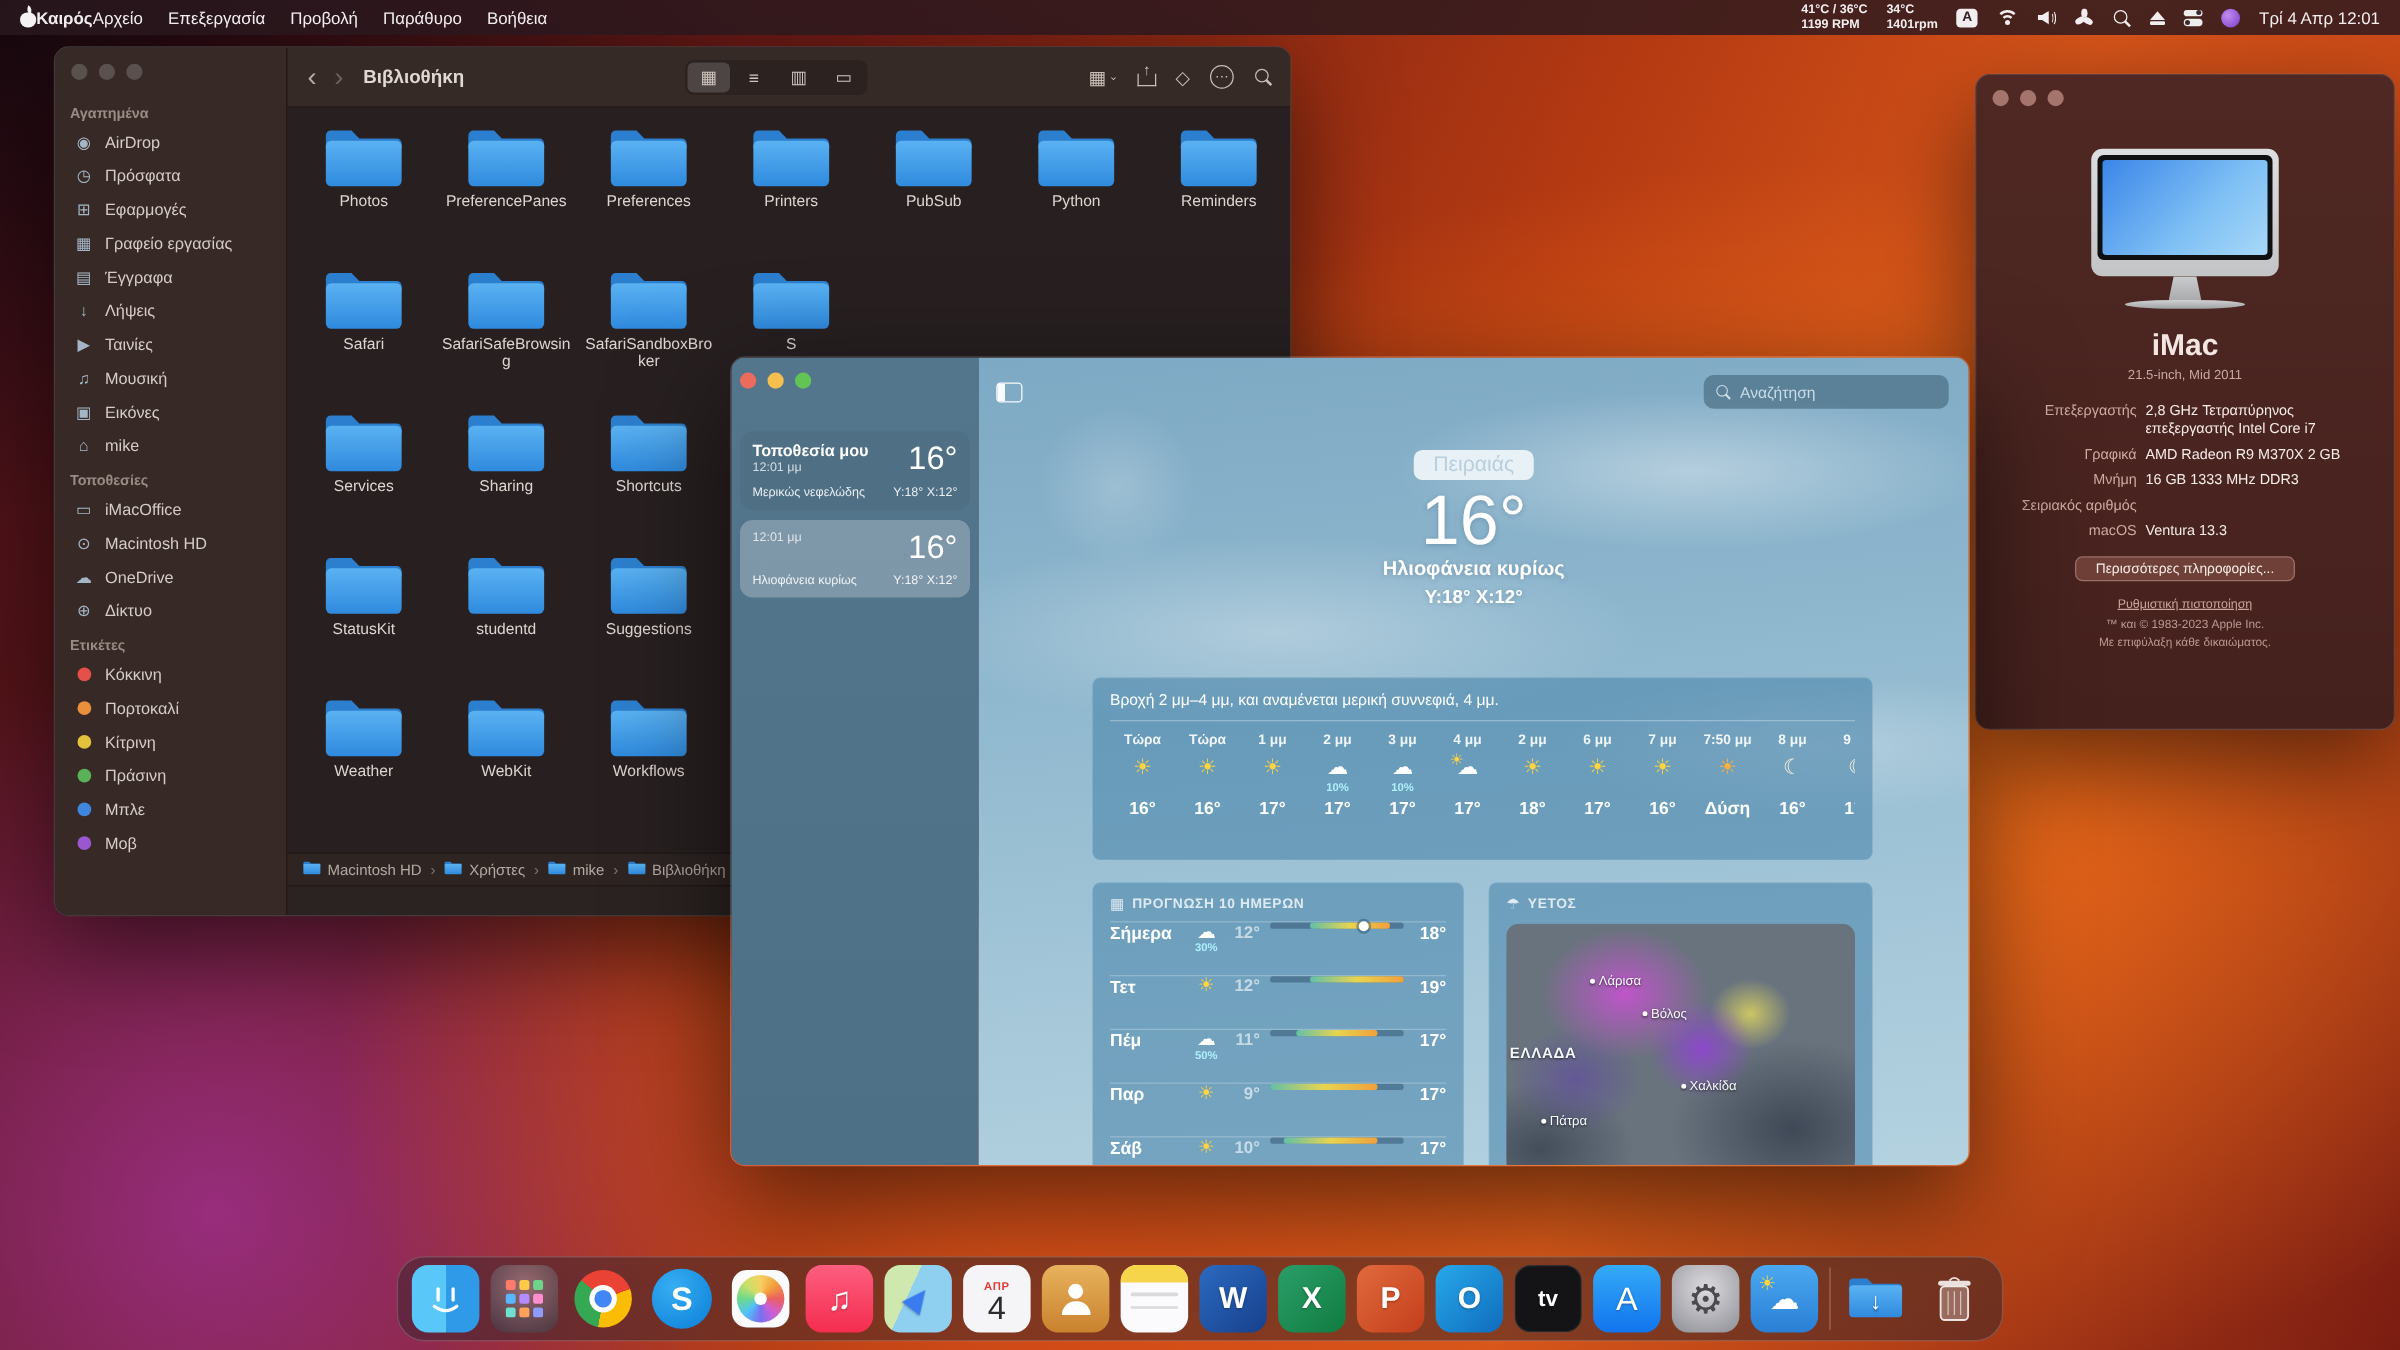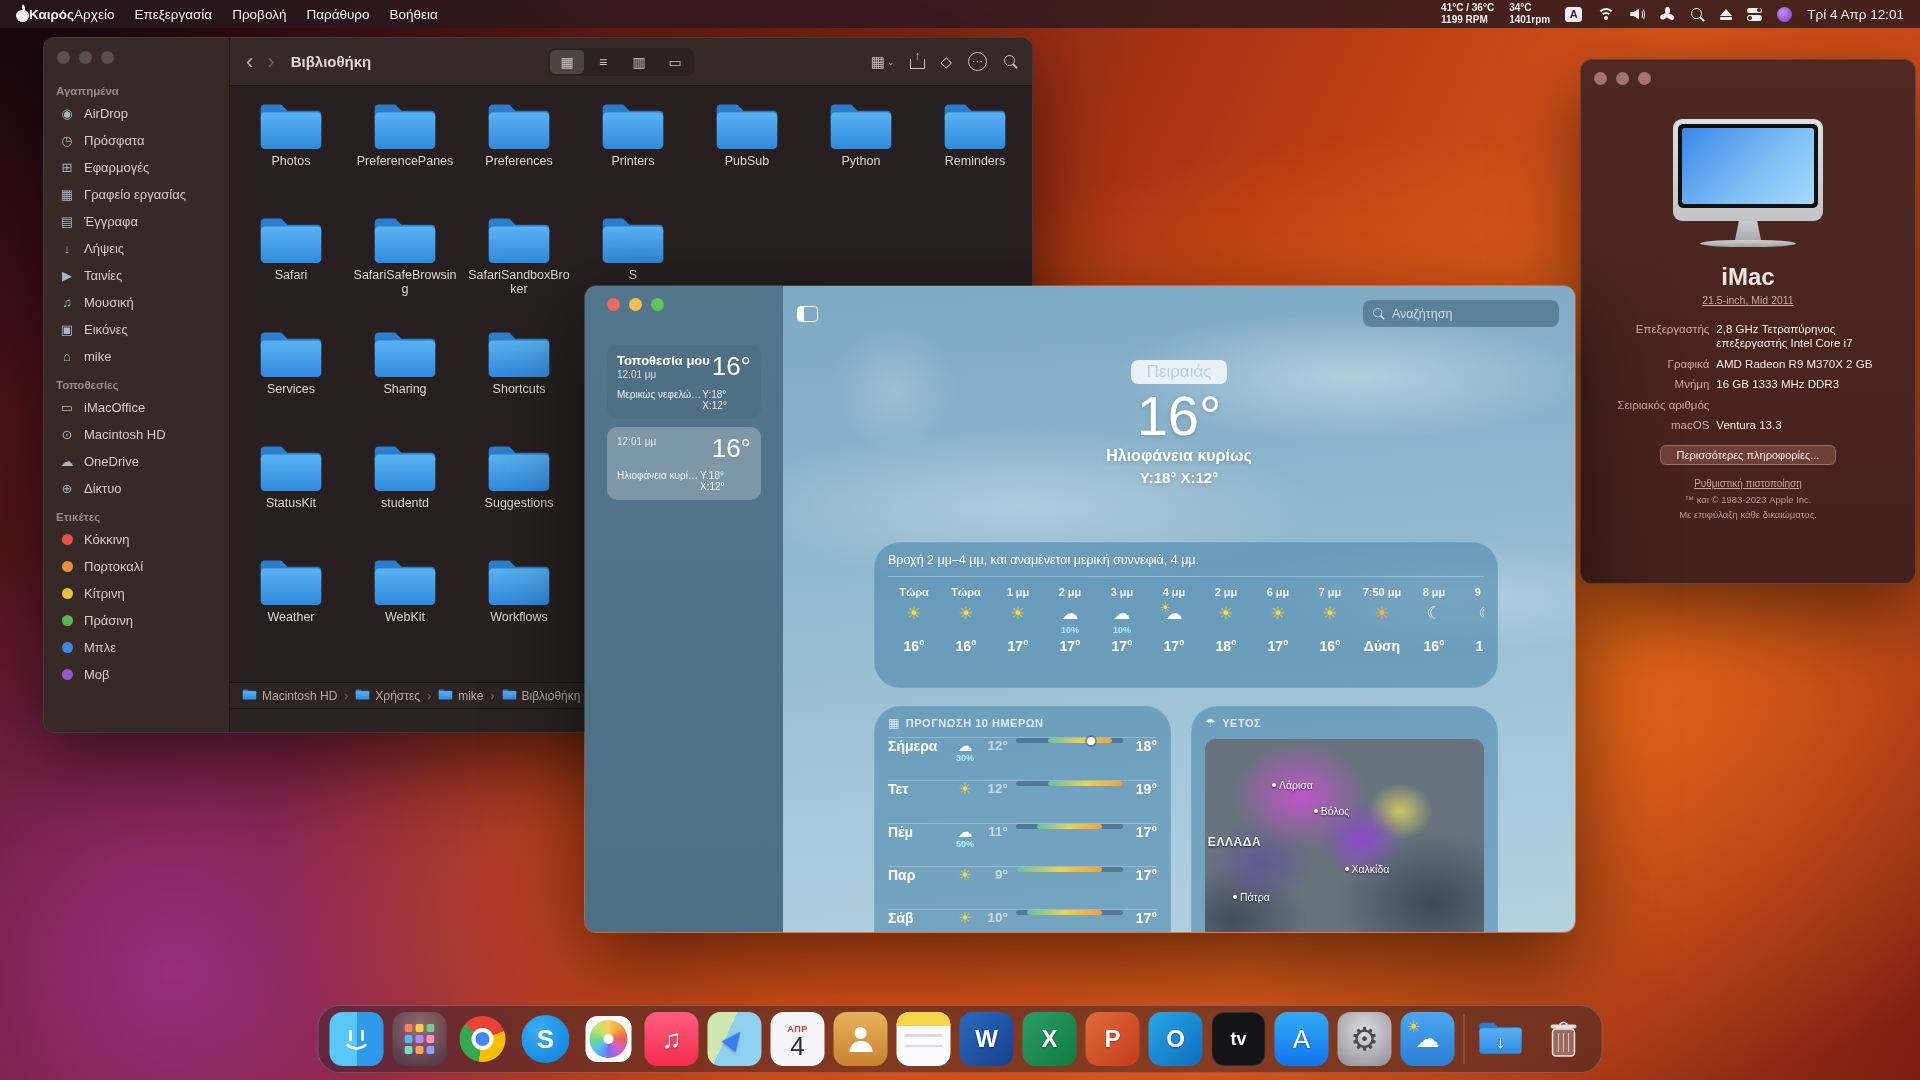--- a/index.html
+++ b/index.html
@@ -132,21 +132,21 @@
     display:flex; align-items:center; padding:0 12px; gap:5px; font-size:12px; color:#b5a9a3; }
   .f-pitem { display:flex; align-items:center; gap:5px; }
   .f-psep { color:#81746e; padding:0 2px; }
   .f-statusbar { height:24px; flex-shrink:0; background:#2b2321; display:flex; align-items:center;
     justify-content:center; font-size:11.5px; color:#a89c96; border-top:1px solid rgba(0,0,0,.3); }
 
   
   .weather-window { position:absolute; left:584px; top:285px; width:992px; height:648px; z-index:30;
     border-radius:12px; overflow:hidden; display:flex; border:1px solid rgba(255,255,255,.15);
     box-shadow:0 30px 90px rgba(0,0,0,.6); }
-  .w-sidebar { width:198px; flex-shrink:0; background:linear-gradient(#54768d,#4e7087); padding:12px 22px; }
+  .w-sidebar { width:198px; flex-shrink:0; background:linear-gradient(#54768d,#4e7087); padding:12px 7px; }
   .w-cards { margin-top:34px; }
   .w-card { border-radius:10px; padding:8px 10px; margin-bottom:8px; color:#fff; background:rgba(0,0,0,.05); }
   .w-card.sel { background:rgba(255,255,255,.25); }
   .w-card-top { display:flex; justify-content:space-between; align-items:flex-start; }
   .w-cname { font-size:13px; font-weight:700; }
   .w-ctime { font-size:10px; color:rgba(255,255,255,.75); margin-top:1px; }
   .w-ctemp { font-size:26px; font-weight:300; line-height:1; }
   .w-card-bot { display:flex; justify-content:space-between; margin-top:9px; font-size:10px;
     color:rgba(255,255,255,.88); }
   .w-ccond { max-width:96px; white-space:nowrap; overflow:hidden; text-overflow:ellipsis; }
@@ -170,21 +170,21 @@
   .w-search input::placeholder { color:#c9dce7; }
 
   .w-current { position:absolute; left:0; right:0; top:74px; text-align:center; color:#fff; z-index:2;
     text-shadow:0 1px 4px rgba(30,60,90,.25); }
   .w-citypill { display:inline-block; background:rgba(238,245,249,.93); border-radius:7px;
     padding:2px 16px; font-size:17px; color:#b9cfdd; text-shadow:none; }
   .w-bigtemp { font-size:56px; font-weight:200; line-height:1.08; margin-top:2px; }
   .w-cond { font-size:16px; font-weight:600; margin-top:1px; }
   .w-hilo { font-size:15px; font-weight:600; margin-top:4px; }
 
-  .w-panel, .w-hourly, .w-tenday, .w-precip { background:rgba(70,130,168,.55); border-radius:26px;
+  .w-panel, .w-hourly, .w-tenday, .w-precip { background:rgba(70,130,168,.55); border-radius:6px;
     color:#fff; box-shadow:inset 0 0 0 .5px rgba(255,255,255,.15); }
   .w-hourly { position:absolute; left:91px; top:256px; width:624px; height:146px; padding:11px 14px; }
   .w-summary { font-size:12.5px; padding-bottom:9px; border-bottom:1px solid rgba(255,255,255,.3); }
   .w-hours { display:flex; margin-top:9px; overflow:hidden; }
   .w-hour { width:52px; flex-shrink:0; text-align:center; }
   .w-ht { font-size:11px; font-weight:600; color:rgba(255,255,255,.9); white-space:nowrap; }
   .w-hi { height:24px; margin-top:4px; font-size:17px; line-height:24px; }
   .w-hp { height:11px; font-size:9px; font-weight:700; color:#aeeefc; line-height:1; }
   .w-htemp { font-size:14px; font-weight:700; margin-top:1px; }
 
@@ -238,21 +238,21 @@
   .im-outer { width:150px; margin:0 auto; background:linear-gradient(#dcdee0,#c2c4c6);
     border-radius:9px; padding:5px 5px 13px; }
   .im-glass { background:#0f1012; border-radius:5px; padding:4px; }
   .im-display { height:76px; border-radius:3px;
     background:linear-gradient(135deg,#3b86e8,#7fc0f5 60%,#a8d8f8); }
   .im-neck { width:26px; height:19px; margin:0 auto; background:linear-gradient(#c9cbcd,#a9abad);
     clip-path:polygon(15% 0,85% 0,100% 100%,0 100%); }
   .im-base { width:96px; height:7px; margin:0 auto; border-radius:50%/60%;
     background:linear-gradient(#cfd1d3,#9fa1a3); }
   .im-title { text-align:center; font-size:24px; font-weight:700; margin-top:16px; }
-  .im-sub { text-align:center; font-size:10.5px; color:#c7a9a1; margin-top:3px;text-decoration:underline; }
+  .im-sub { text-align:center; font-size:10.5px; color:#c7a9a1; margin-top:3px; }
   .im-specs { margin:16px auto 0; width:95%; font-size:11.5px; line-height:1.25; }
   .spec { display:flex; gap:7px; margin-bottom:6px; }
   .spec-l { width:120px; flex-shrink:0; text-align:right; color:#cdaba2; }
   .spec-v { flex:1; color:#f6ece8; min-height:13px; }
   .im-btn { display:block; margin:13px auto 0; padding:3px 16px; font-size:11px; font-family:inherit;
     background:#6e4038; border:1px solid #9c7168; border-radius:6px; color:#f6ece8; }
   .im-link { display:block; text-align:center; margin-top:13px; font-size:10px; color:#c9a59c;
     text-decoration:underline; }
   .im-copy { text-align:center; font-size:9.5px; color:#bb9890; line-height:1.5; margin-top:4px; }
 

